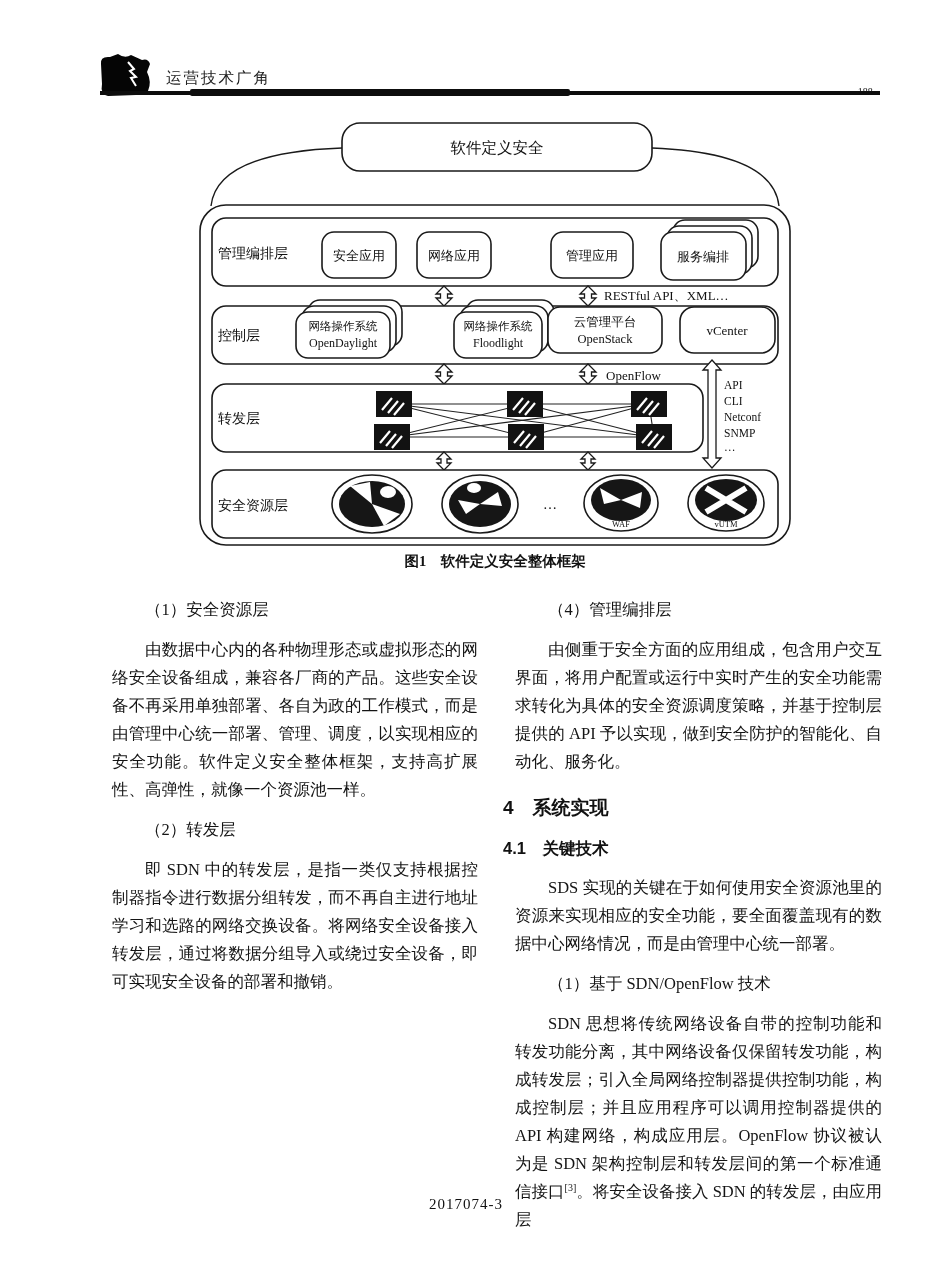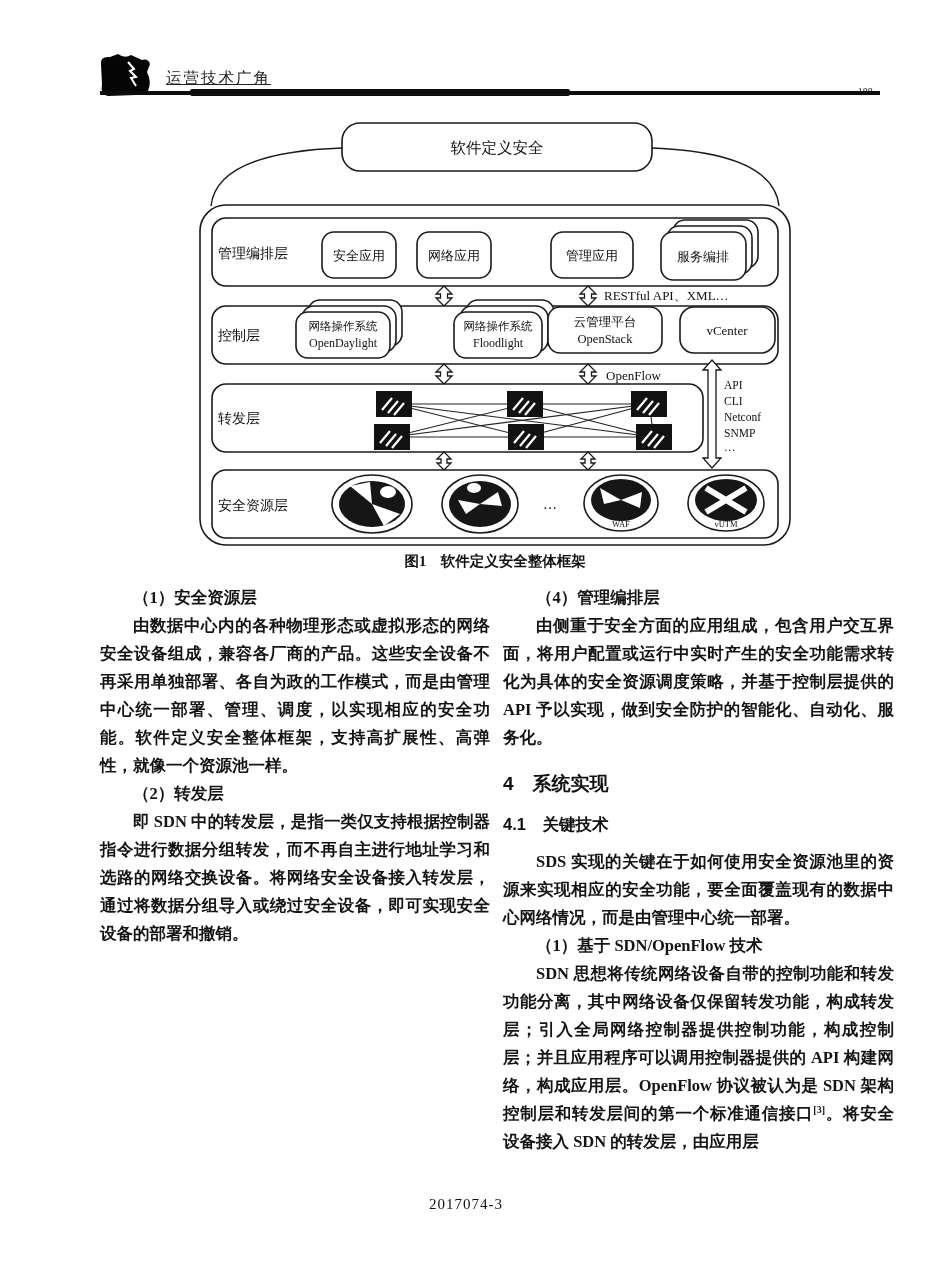--- a/index.html
+++ b/index.html
@@ -4,37 +4,37 @@
 <style>
   html,body{margin:0;padding:0;background:#e8e8e4;}
   #page{
     position:relative;width:932px;height:1274px;margin:0 auto;
     background:#ffffff;overflow:hidden;
     font-family:"Liberation Serif",serif;color:#141414;
   }
   
   #hdr{position:absolute;left:0;top:0;width:932px;height:100px;}
   #hdr .logo{position:absolute;left:98px;top:52px;}
-  #hdr .section{position:absolute;left:166px;top:68px;font-size:15.5px;letter-spacing:2px;color:#222;text-decoration:underline;}
+  #hdr .section{position:absolute;left:166px;top:68px;font-size:15.5px;letter-spacing:2px;color:#222;}
   #hdr .pageno{position:absolute;right:56px;top:66px;font-size:10px;color:#111;margin-top:20px;}
   #hdr .rule{position:absolute;left:100px;top:91px;width:780px;height:4px;background:#0d0d0d;}
   #hdr .rule2{position:absolute;left:190px;top:89px;width:380px;height:7px;background:#0d0d0d;border-radius:2px;}
   
   #figsvg{position:absolute;left:0;top:0;}
   #figsvg text{font-family:"Liberation Serif",serif;fill:#111;}
   .boxline{fill:#fff;stroke:#1a1a1a;stroke-width:1.6;}
   .thin{fill:none;stroke:#1a1a1a;stroke-width:1.4;}
   .arrowp{fill:#fff;stroke:#1a1a1a;stroke-width:1.3;}
   .meshln{stroke:#222;stroke-width:1.1;}
   .caption{font-family:"Liberation Sans",sans-serif;font-weight:bold;font-size:14.5px;}
   
   .col{position:absolute;top:584px;width:390px;font-size:16.5px;line-height:28px;}
   #col-left{left:100px;}
   #col-right{left:503px;width:391px;}
-  .col p{margin:0;font-weight:bold;}
+  .col p{margin:12px;}
   .t-item{text-indent:2em;}
   .t-para{text-indent:2em;text-align:justify;}
   .col h3{font-family:"Liberation Sans",sans-serif;font-size:19px;margin:18px 0 12px 0;color:#111;}
   .col h4{font-family:"Liberation Sans",sans-serif;font-size:16.5px;margin:12px 0 10px 0;color:#111;}
   sup.ref{font-size:10px;line-height:0;}
   
   #ftr{position:absolute;left:0;top:1196px;width:932px;text-align:center;
        font-size:15px;letter-spacing:1px;color:#111;}
 </style>
 </head>

